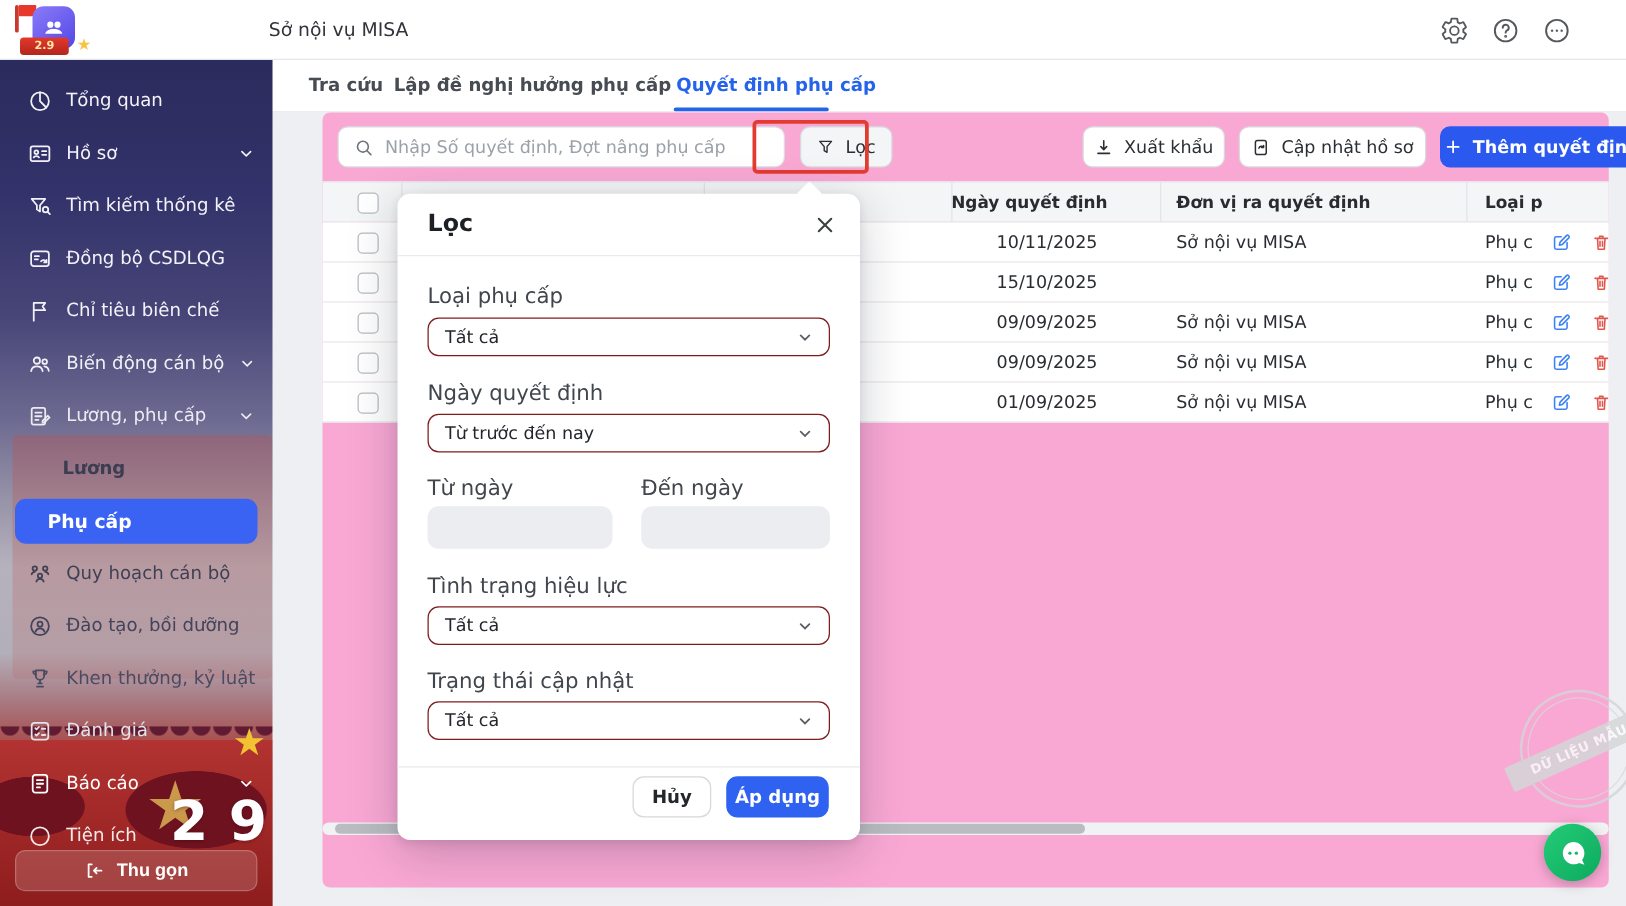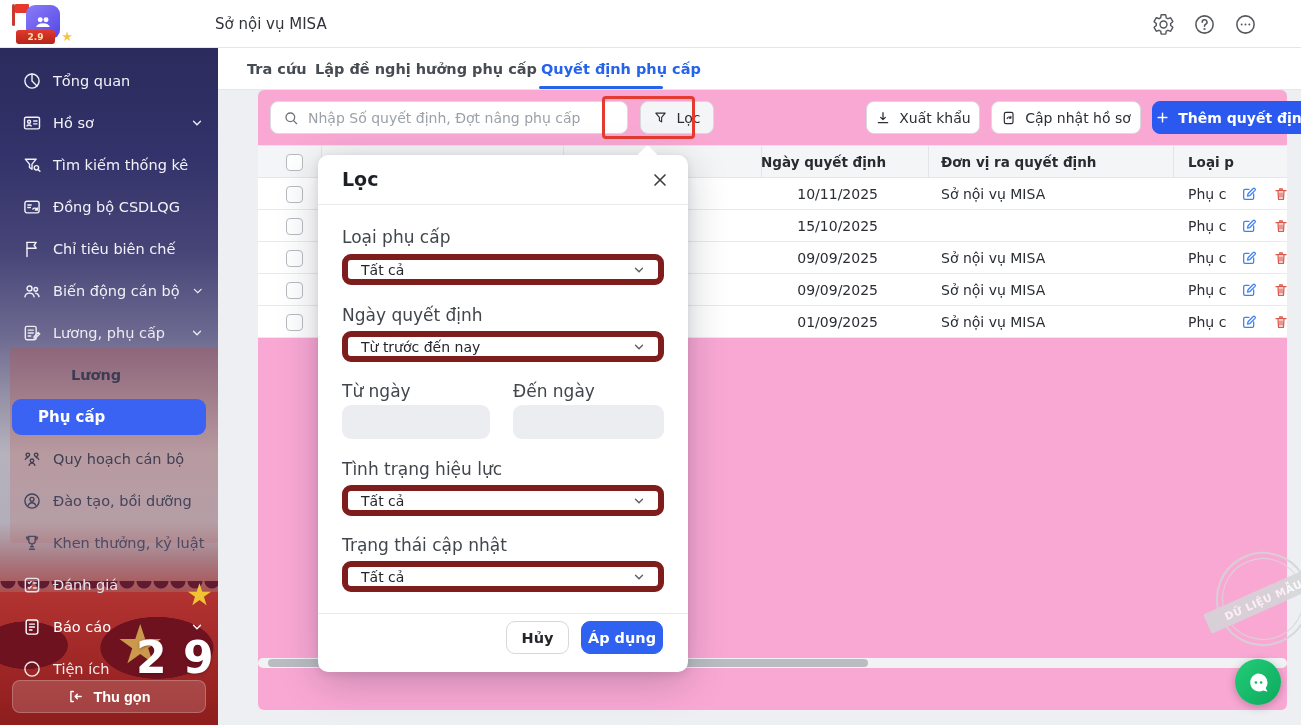--- a/index.html
+++ b/index.html
@@ -36,21 +36,21 @@
                      linear-gradient(180deg,#b23331,#8e1d1d); }
   .star-small { position:absolute; left:186px; top:532px; color:#f1c232; font-size:30px; line-height:30px; }
   .star-big { position:absolute; left:116px; top:570px; color:#cfa14f; font-size:54px; line-height:54px; opacity:.95; }
   .big-num { position:absolute; top:584px; font-size:44px; font-weight:bold; color:#fff; text-shadow:0 1px 3px rgba(60,0,0,.4); }
   .num-l { left:136px; } .num-r { left:183px; }
   .nav { position:absolute; left:0; top:12px; right:0; }
   .si { position:absolute; left:0; right:0; height:42px; display:flex; align-items:center;
         padding:0 14px 0 22px; gap:11px; font-size:14.5px; font-weight:500; cursor:pointer; white-space:nowrap; }
   .si .ic { width:20px; height:20px; flex:none; }
   .si .chev { margin-left:auto; width:14px; height:14px; }
-  .si-sub { padding-left:71px; }
+  .si-sub { padding-left:50px; }
   .pill { position:absolute; left:12px; right:12px; top:3px; bottom:3px; background:#3a63f3; border-radius:9px;
           display:flex; align-items:center; padding-left:26px; color:#fff; font-weight:bold; font-size:15px; }
   .collapse-btn { position:absolute; left:12px; right:12px; bottom:12px; height:33px; border-radius:8px;
           background:rgba(255,255,255,.16); border:1px solid rgba(255,255,255,.22); color:#fff;
           display:flex; align-items:center; justify-content:center; gap:9px; font-size:14.5px; font-weight:600; cursor:pointer; z-index:5; }
 
   
   .content { position:absolute; left:218px; top:48px; width:1083px; height:677px; background:#edeff2; }
   .tabbar { position:absolute; left:0; top:0; right:0; height:42px; background:#fff; border-bottom:1px solid #e5e7ea; }
   .tab { position:absolute; top:0; height:42px; line-height:42px; font-size:14.5px; font-weight:600; color:#474b52; cursor:pointer; white-space:nowrap; }
@@ -107,21 +107,21 @@
   .pg-first { left:925px; } .pg-prev { left:960px; } .pg-next { left:995px; }
 
   
   .popup { position:absolute; left:318px; top:155px; width:370px; height:517px; background:#fff; border-radius:10px;
            box-shadow:0 10px 40px rgba(20,24,40,.22), 0 2px 8px rgba(20,24,40,.10); z-index:50; }
   .popup-caret { position:absolute; left:322px; top:-7px; width:15px; height:15px; background:#fff; transform:rotate(45deg); border-radius:2px; }
   .popup-head { position:absolute; left:0; top:0; right:0; height:50px; border-bottom:1px solid #e8eaec; }
   .popup-title { position:absolute; left:24px; top:13px; font-size:19px; font-weight:bold; color:#1d2025; }
   .popup-close { position:absolute; right:18px; top:15px; width:20px; height:20px; color:#3c4043; cursor:pointer; }
   .f-label { position:absolute; left:24px; font-size:17px; color:#41464d; white-space:nowrap; }
-  .f-select { position:absolute; left:24px; width:322px; height:31px; border:6px solid #7f1d1d; border-radius:9px;
+  .f-select { position:absolute; left:24px; width:322px; height:31px; border:1px solid #7f1d1d; border-radius:9px;
               display:flex; align-items:center; justify-content:space-between; padding:0 12px 0 13px;
               font-size:14px; color:#23262b; cursor:pointer; background:#fff; }
   .f-select .chev { color:#5b6066; }
   .f-date { position:absolute; height:34px; background:#ecedf0; border-radius:9px; }
   .popup-divider { position:absolute; left:0; right:0; top:458px; height:1px; background:#e8eaec; }
   .p-btn { position:absolute; top:466px; height:33px; border-radius:9px; font-size:14.5px; font-weight:600;
            display:flex; align-items:center; justify-content:center; cursor:pointer; font-family:inherit; }
   .p-cancel { left:188px; width:63px; background:#fff; border:1px solid #d5d8dc; color:#23262b; }
   .p-apply { left:263px; width:82px; background:#2f62f1; border:1px solid #2f62f1; color:#fff; }
 

